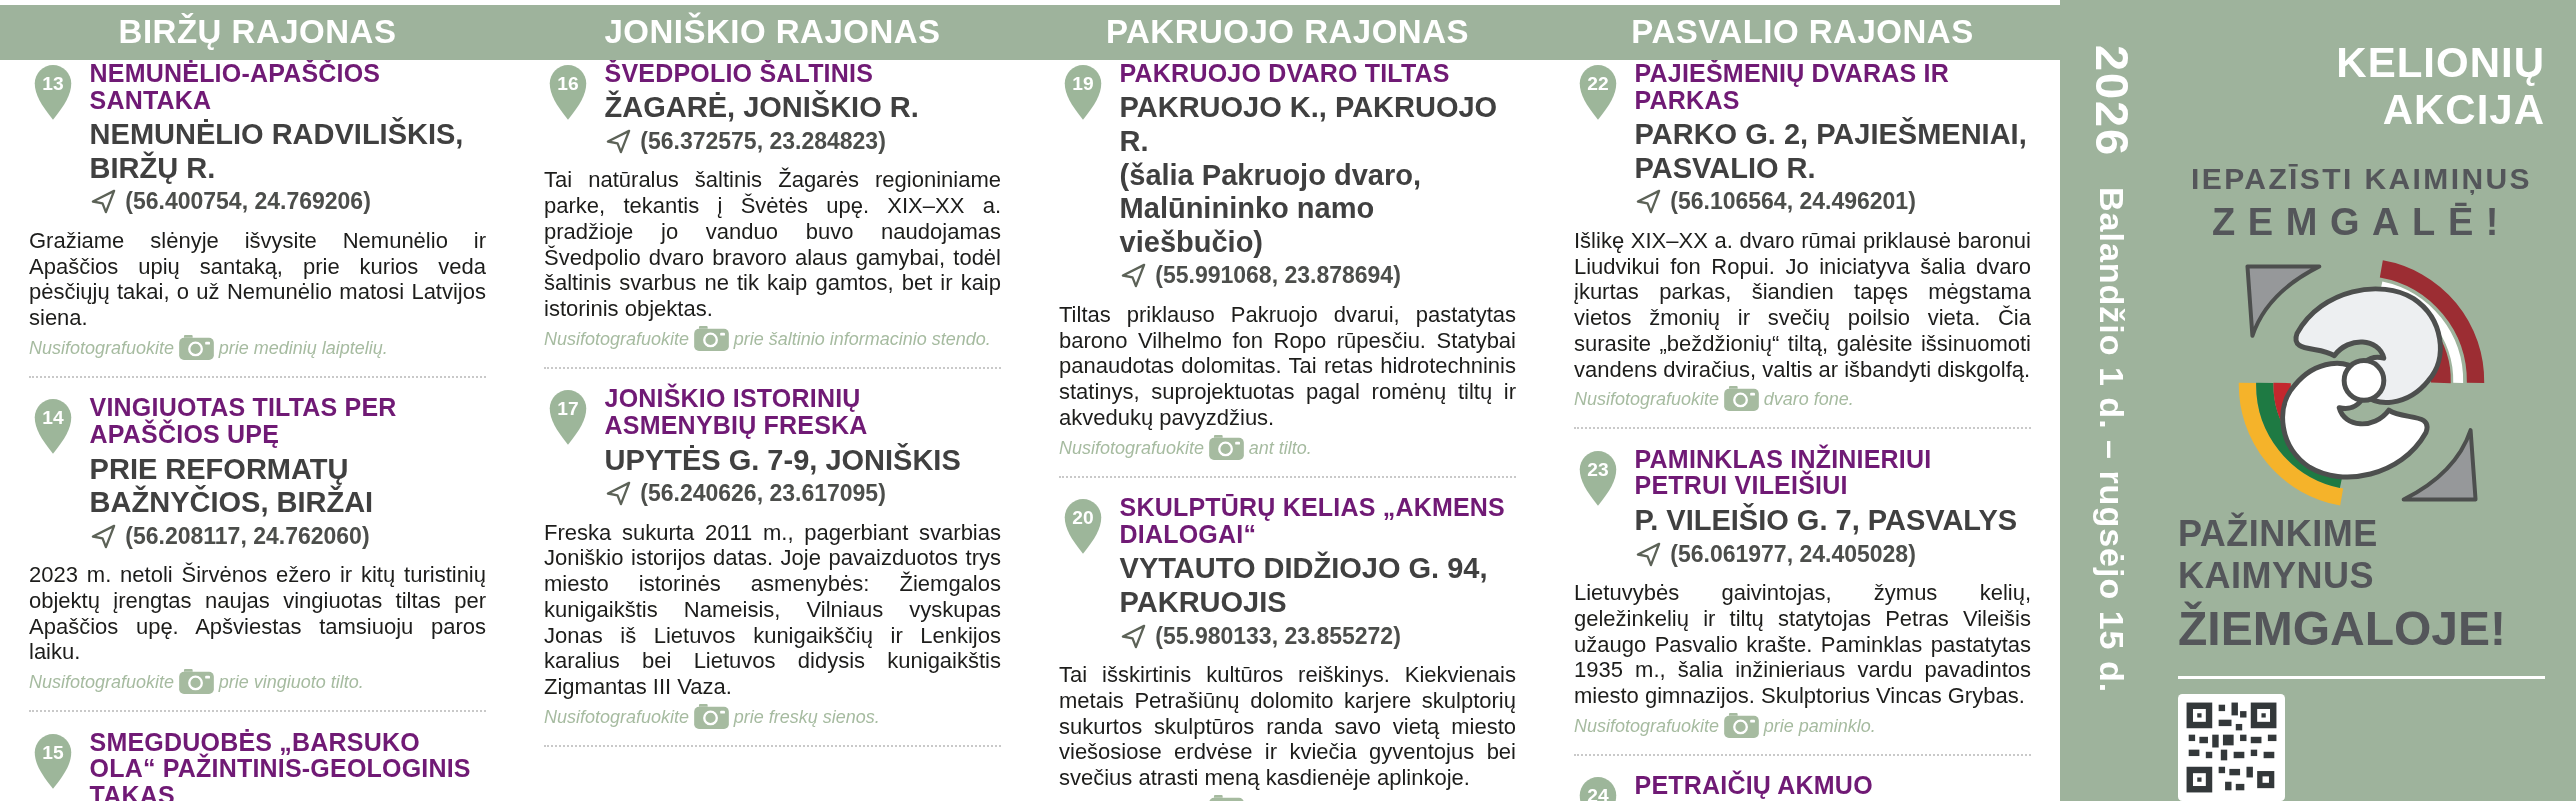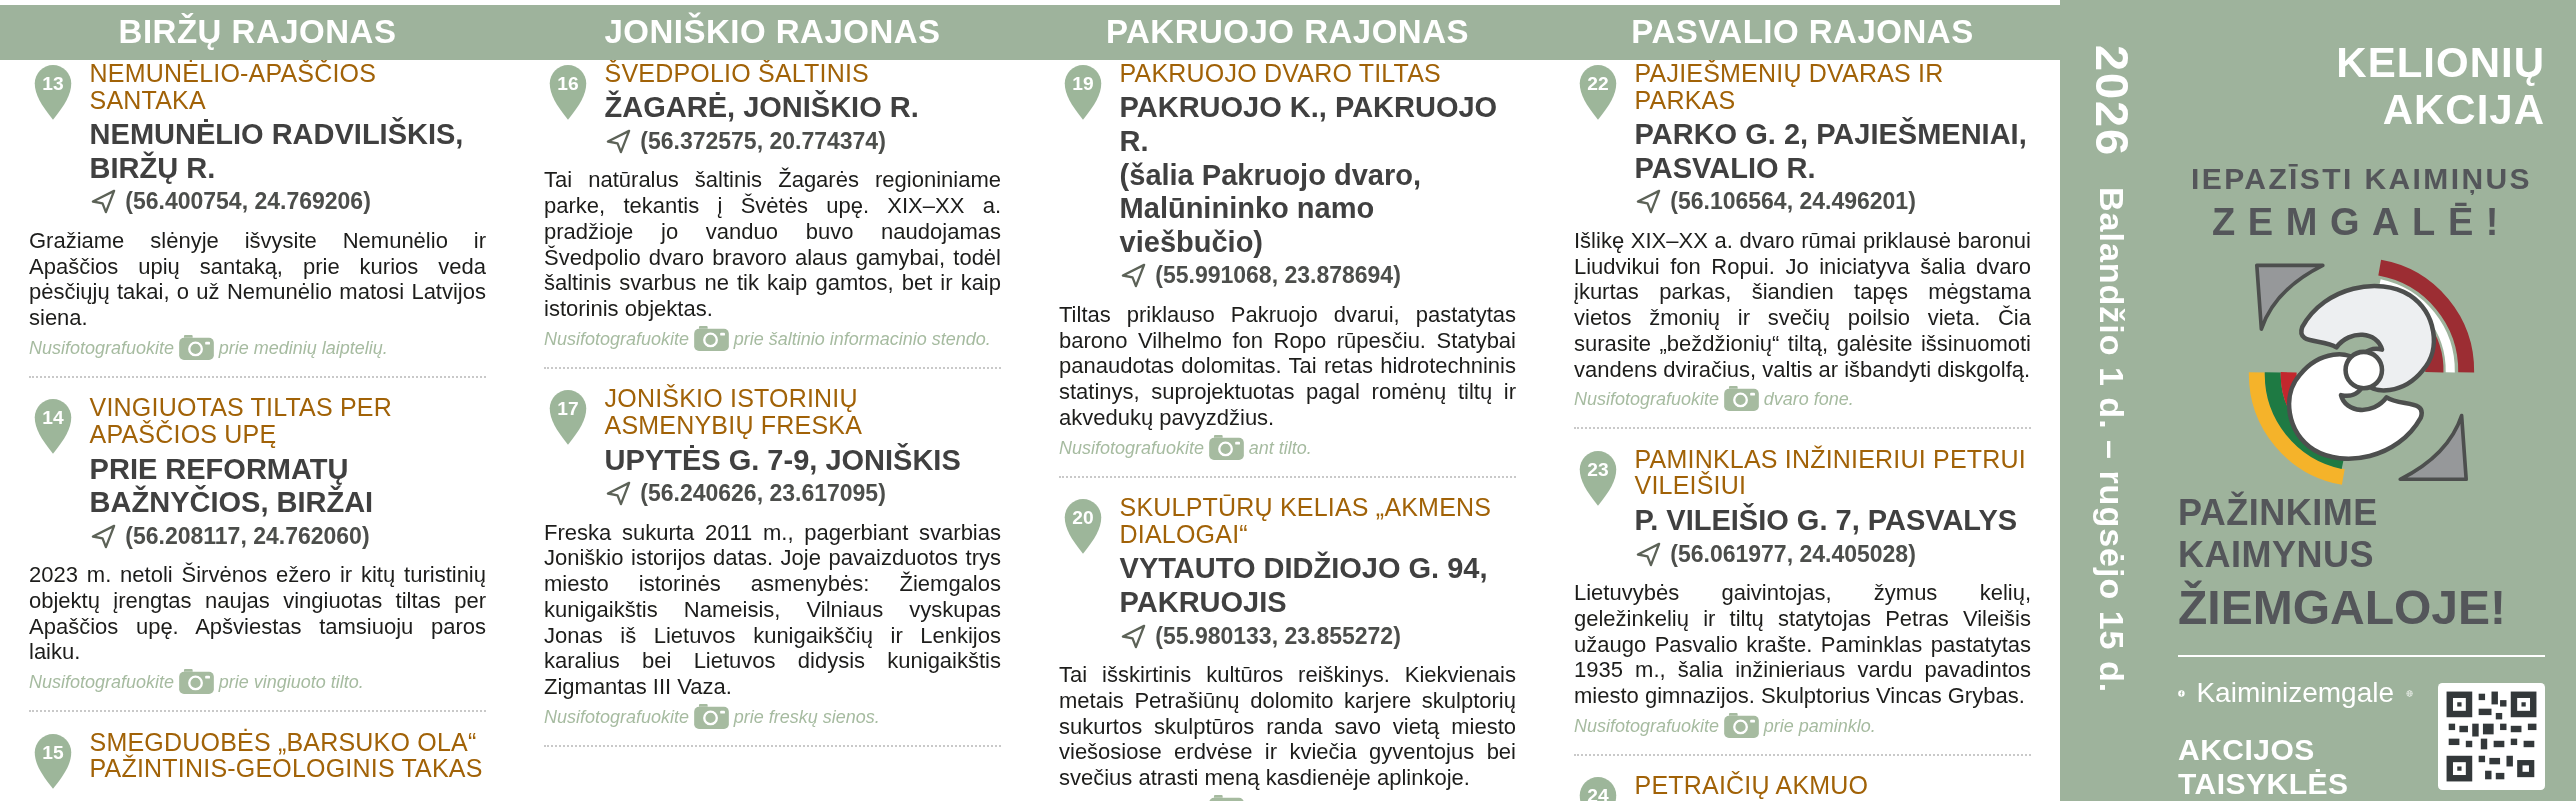--- a/index.html
+++ b/index.html
@@ -18,21 +18,21 @@
     text-align:center; color:#ffffff; font-size:33px; font-weight:700; letter-spacing:0.5px;
   }
   .columns {
     display:grid; grid-template-columns:repeat(4,1fr);
     height:741px; overflow:hidden;
   }
   .col { padding:0 29px; overflow:hidden; }
   .card-head { display:flex; gap:12.6px; }
   .pin { flex:none; width:48px; height:60px; margin-top:1.9px; }
   .head-text { flex:1; min-width:0; }
-  .title { color:#a16207; font-weight:400; font-size:25px; line-height:1.07; letter-spacing:0.2px; margin-bottom:4.8px; }
+  .title { color:#701a75; font-weight:700; font-size:25px; line-height:1.07; letter-spacing:0.2px; margin-bottom:4.8px; }
   .location, .note { color:#404040; font-weight:700; font-size:29px; line-height:1.16; }
   .coords-row { display:flex; align-items:center; gap:8.7px; margin-top:2.9px; }
   .coords-row svg { flex:none; }
   .coords { color:#4c4e4b; font-weight:700; font-size:23px; }
   .body {
     margin-top:12.6px; font-size:22px; line-height:1.17; color:#1d1d1b;
     text-align:justify; hyphens:auto;
   }
   .tip { margin-top:2.9px; font-size:18px; font-style:italic; color:#a6bba0; line-height:1.3; }
   .cam { vertical-align:-5.8px; margin:0 4.8px; }
@@ -167,21 +167,21 @@
               <use href="#pin-shape"></use>
               <text x="25" y="29" text-anchor="middle" font-size="20" font-weight="bold" fill="#fff">16</text>
             </svg>
           <div class="head-text">
             <div class="title">ŠVEDPOLIO ŠALTINIS</div>
             <div class="location">ŽAGARĖ, JONIŠKIO R.</div>
             <div class="coords-row">
                 <svg width="27" height="27" viewBox="0 0 28 28">
                   <use href="#nav-shape"></use>
                 </svg>
-                <span class="coords">(56.372575, 20.774374)</span>
+                <span class="coords">(56.372575, 23.284823)</span>
               </div>
           </div>
         </div>
         <p class="body">Tai natūralus šaltinis Žagarės regioniniame parke, tekantis į Švėtės upę. XIX–XX a. pradžioje jo vanduo buvo naudojamas Švedpolio dvaro bravoro alaus gamybai, todėl šaltinis svarbus ne tik kaip gamtos, bet ir kaip istorinis objektas.</p>
         <div class="tip"><span>Nusifotografuokite</span><svg class="cam" width="35" height="26" viewBox="0 0 36 27">
               <use href="#cam-shape"></use>
             </svg><span>prie šaltinio informacinio stendo.</span></div>
       </div>
       <div class="sep"></div>
 
@@ -370,39 +370,20 @@
     </svg>
 
     <div class="sub-lt">
       <span class="lt1">PAŽINKIME KAIMYNUS</span>
       <span class="lt2">ŽIEMGALOJE!</span>
     </div>
 
     <div class="rule"></div>
 
     <div class="footer">
-      <div class="footer-left">
-        <div class="fb-row">
-          <svg width="39" height="39" viewBox="0 0 40 40">
-            <circle cx="20" cy="20" r="19" fill="#ffffff"></circle>
-            <path d="M23 12 L26 12 L26 7.5 L22 7.5 C18.5 7.5 17 10 17 13 L17 16.5 L13.5 16.5 L13.5 21 L17 21 L17 33 L22 33 L22 21 L25.7 21 L26.3 16.5 L22 16.5 L22 13.6 C22 12.4 22.3 12 23 12 Z" fill="#9eb39c"></path>
-          </svg>
-          <span>Kaiminizemgale</span>
-          <svg class="globe" width="41" height="41" viewBox="0 0 42 42">
-            <g fill="none" stroke="#ffffff" stroke-width="2.6">
-              <circle cx="21" cy="21" r="17"></circle>
-              <ellipse cx="21" cy="21" rx="8" ry="17"></ellipse>
-              <line x1="4" y1="21" x2="38" y2="21"></line>
-              <path d="M7 11 Q21 17 35 11"></path>
-              <path d="M7 31 Q21 25 35 31"></path>
-            </g>
-          </svg>
-        </div>
-        <div class="rules">AKCIJOS TAISYKLĖS</div>
-      </div>
       <svg class="qr" viewBox="0 0 50 50">
         <rect x="0" y="0" width="50" height="50" rx="2" fill="#ffffff"></rect>
         <g fill="#33383a">
           <rect x="4" y="4" width="12" height="12"></rect>
             <rect x="34" y="4" width="12" height="12"></rect>
             <rect x="4" y="34" width="12" height="12"></rect>
           <rect x="19" y="5" width="3" height="3"></rect>
             <rect x="25" y="4" width="3" height="6"></rect>
             <rect x="29" y="8" width="3" height="3"></rect>
           <rect x="19" y="12" width="6" height="3"></rect>

